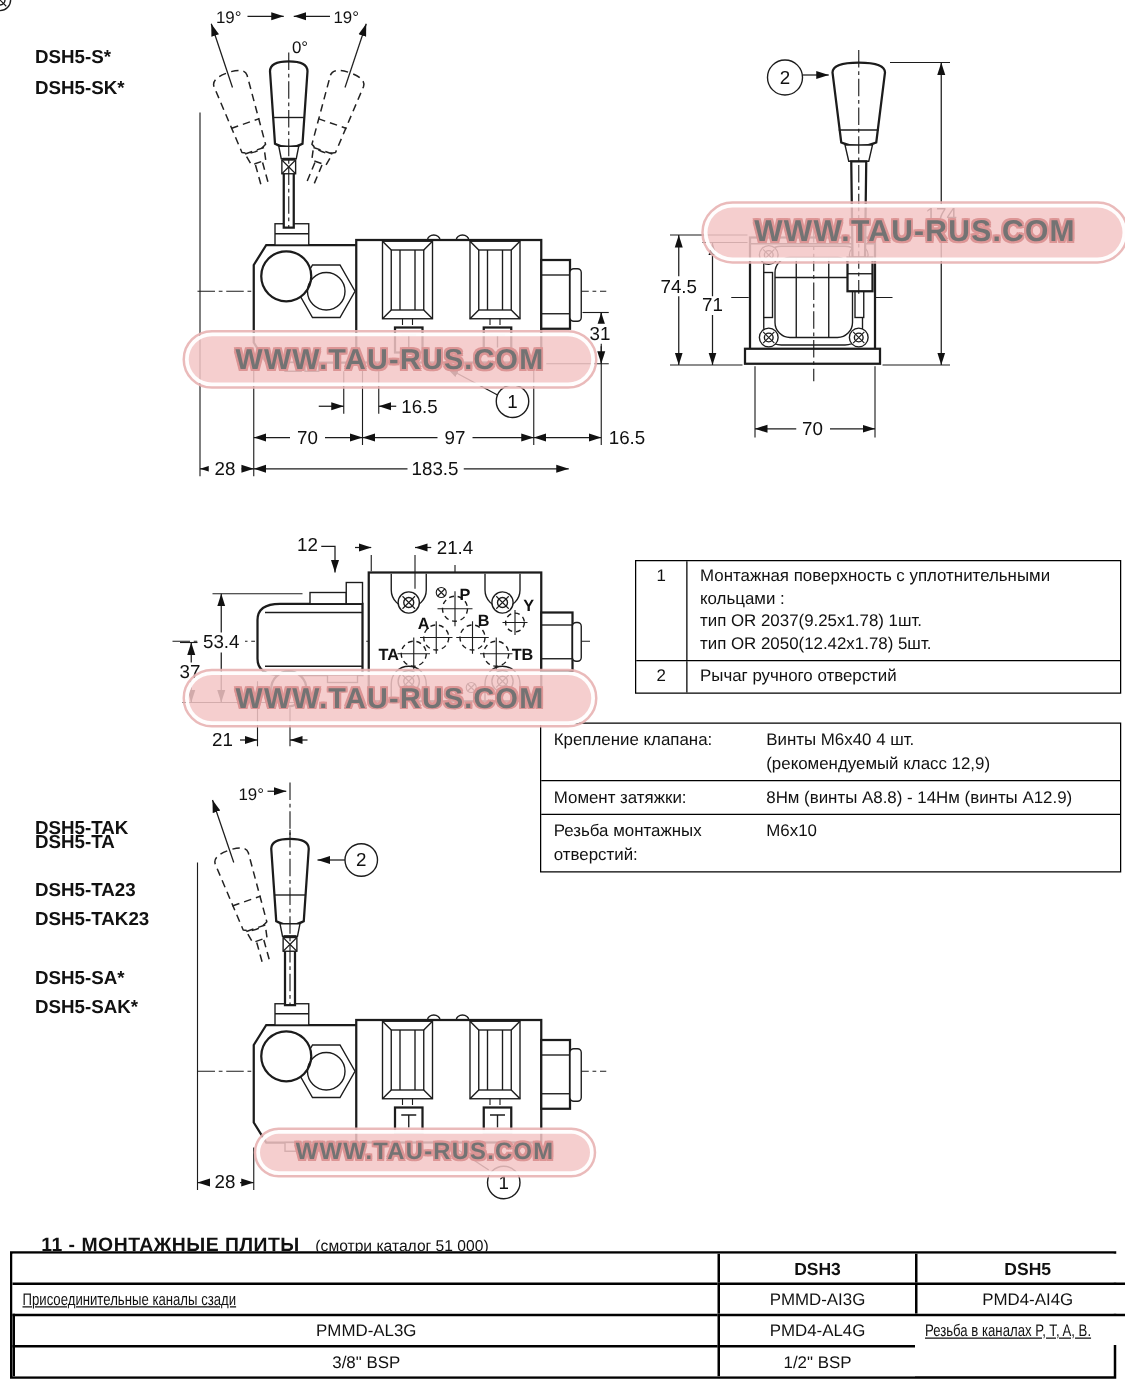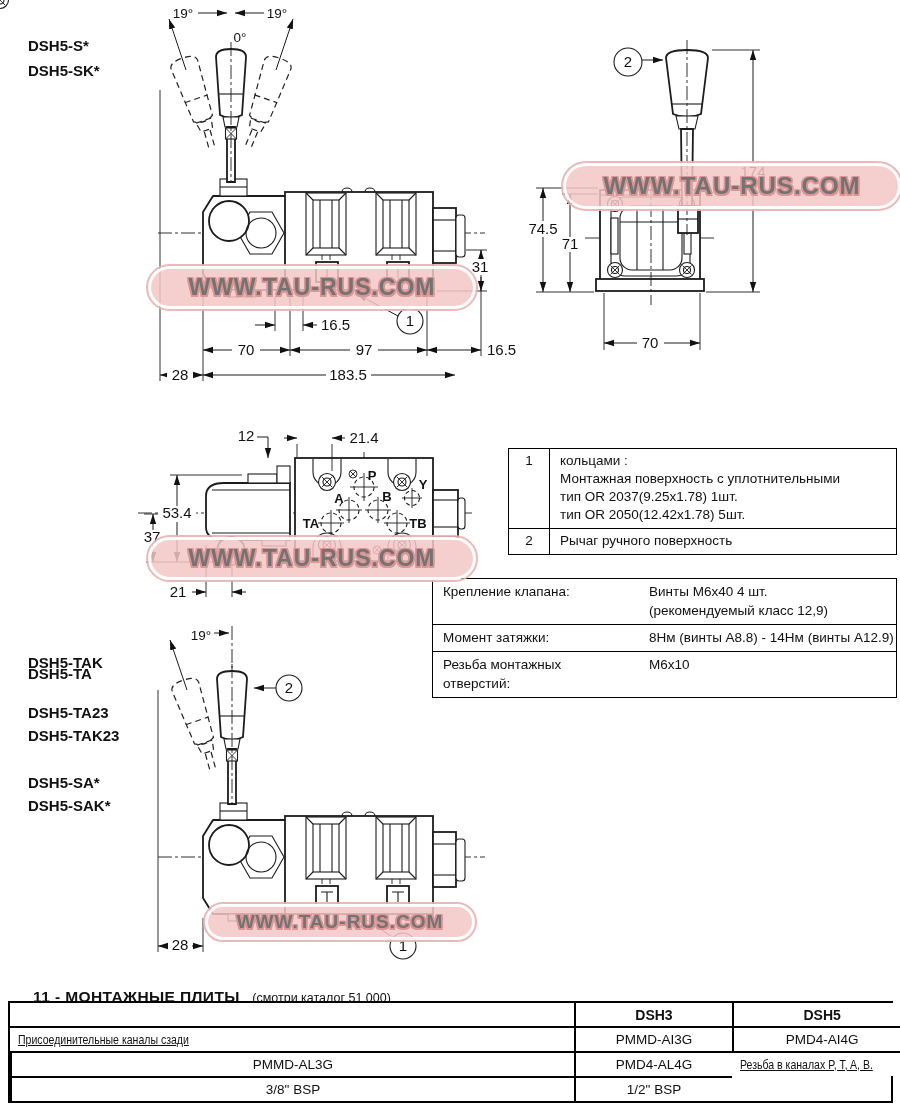--- a/index.html
+++ b/index.html
@@ -29,21 +29,21 @@
       text-shadow:-1.5px -1.5px 0 #dc9595,1.5px -1.5px 0 #dc9595,-1.5px 1.5px 0 #dc9595,
       1.5px 1.5px 0 #dc9595,0 -1.5px 0 #dc9595,0 1.5px 0 #dc9595,-1.5px 0 0 #dc9595,1.5px 0 0 #dc9595;}
   
   .tblA{position:absolute;left:508px;top:448px;width:387px;border:1.5px solid #000;font-size:13.5px;line-height:18px;background:#fff;}
   .tblA .row{display:flex;}
   .tblA .row + .row{border-top:1.5px solid #000;}
   .tblA .num{width:40px;flex:0 0 40px;border-right:1.5px solid #000;display:flex;justify-content:center;padding-top:3px;}
   .tblA .txt{padding:3px 6px 4px 10px;}
   
   .tblB{position:absolute;left:432px;top:578px;width:463px;border:1.5px solid #000;font-size:13.5px;line-height:19px;background:#fff;}
-  .tblB .row{display:flex;padding:3px 0 4px 0;gap:36px;}
+  .tblB .row{display:flex;padding:3px 0 4px 0;}
   .tblB .row + .row{border-top:1.5px solid #000;}
   .tblB .lab{width:180px;flex:0 0 180px;padding-left:10px;box-sizing:border-box;}
   .tblB .val{flex:1;}
   
   .section{position:absolute;left:33px;top:964px;white-space:nowrap;margin-top:24px;}
   .section .t1{font-weight:bold;font-size:15.5px;letter-spacing:.4px;}
   .section .t2{font-size:12.5px;margin-left:8px;}
   
   .tblC{position:absolute;left:8px;top:1001px;width:885px;border:2px solid #000;display:grid;grid-template-columns:564px 158px 1fr;font-size:13.5px;background:#fff;box-sizing:border-box;}
   .tblC .c{height:23px;display:flex;align-items:center;background:#fff;}
@@ -358,30 +358,30 @@
     <span style="font-size:23px">WWW.TAU-RUS.COM</span>
   </div>
   <div class="wm" style="left:205px;top:904px;width:264px;height:30px">
     <span style="font-size:19px">WWW.TAU-RUS.COM</span>
   </div>
 
   <div class="tblA">
     <div class="row">
       <div class="num">1</div>
       <div class="txt">
+        <div>Монтажная поверхность с уплотнительными</div>
         <div>кольцами :</div>
-        <div>Монтажная поверхность с уплотнительными</div>
         <div>тип OR 2037(9.25x1.78) 1шт.</div>
         <div>тип OR 2050(12.42x1.78) 5шт.</div>
       </div>
     </div>
     <div class="row">
       <div class="num">2</div>
       <div class="txt">
-        <div>Рычаг ручного поверхность</div>
+        <div>Рычаг ручного отверстий</div>
       </div>
     </div>
   </div>
 
   <div class="tblB">
     <div class="row">
       <div class="lab">
           <div>Крепление клапана:</div>
         </div>
       <div class="val">

